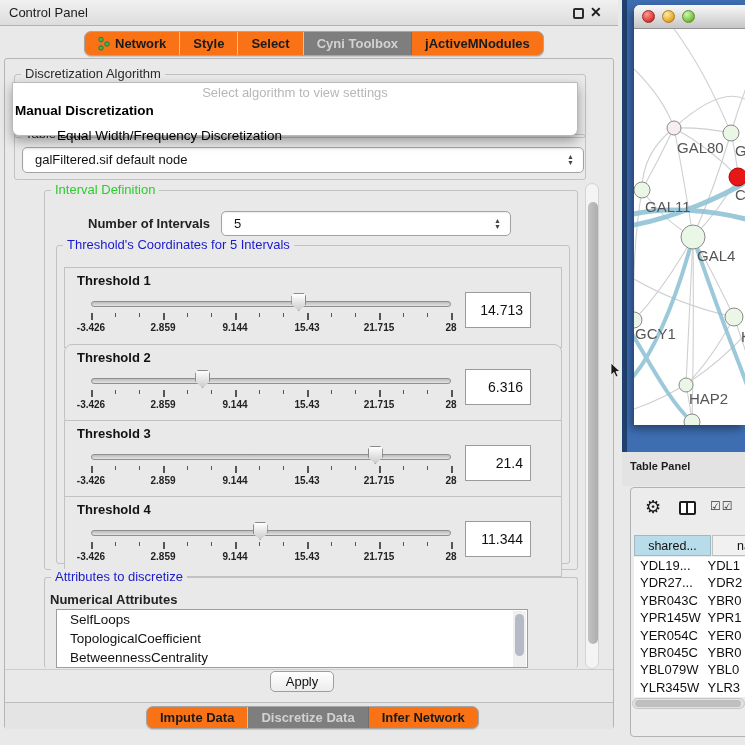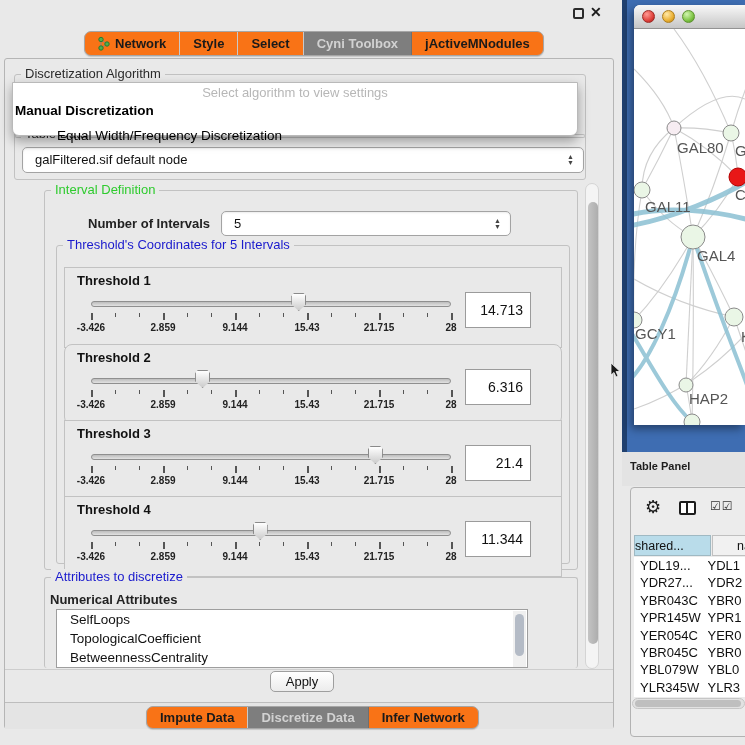--- a/index.html
+++ b/index.html
@@ -78,39 +78,42 @@
   .net-canvas{position:absolute;left:0;top:24px;}
 
   
   .tp-bar{left:622px;top:452px;width:123px;height:34px;background:#e3e3e3;}
   .tp-title{left:630px;top:460px;font-size:11px;color:#1d1d1d;font-weight:bold;}
   .tp-panel{left:630px;top:487px;width:120px;height:250px;background:#ececec;border:1px solid #b2b2b2;border-radius:4px;}
   .gear{left:645px;top:496px;font-size:18px;color:#1c1c1c;cursor:pointer;}
   .colico{left:679px;top:501px;width:17px;height:14px;border:2px solid #1c1c1c;border-radius:2px;background:#fff;cursor:pointer;}
   .colico:before{content:"";position:absolute;left:5px;top:0;width:2px;height:10px;background:#1c1c1c;}
   .checks{left:710px;top:499px;font-size:12px;color:#333;letter-spacing:1px;cursor:pointer;}
-  .th-cell{position:absolute;top:535px;height:21px;line-height:21px;font-size:12.5px;border:1px solid #9fb9c3;color:#111;cursor:pointer;}
+  .th-cell{position:absolute;top:535px;height:21px;line-height:21px;font-size:12.5px;text-align:center;border:1px solid #9fb9c3;color:#111;cursor:pointer;}
   .th-c1{left:634px;width:77px;background:#b9dcea;}
   .th-c2{left:712px;width:100px;background:#f1f1f1;border-color:#c0c0c0;text-align:left;padding-left:24px;}
   .tbl-rows{left:634px;top:557px;width:111px;height:140px;background:#fff;overflow:hidden;}
   .trow{display:flex;height:17.4px;line-height:17.4px;cursor:pointer;}
   .tcell{font-size:13px;color:#101010;white-space:nowrap;overflow:hidden;}
   .tc1{width:78px;padding-left:6px;}
   .tc2{width:40px;}
   .hscroll{left:632px;top:698px;width:113px;height:11px;background:#e2e2e2;border:1px solid #c6c6c6;border-radius:6px;}
   .hthumb{position:absolute;left:2px;top:1px;width:106px;height:7px;border-radius:4px;background:#bfbfbf;}
 
   .net-ico svg{display:block;}
   .cursor{z-index:99;}
 </style>
 </head>
 <body>
 
 <div class="screen">
 
+  <div class="abs cp-titlebar">
+    <span class="abs cp-title">Control Panel</span>
+  </div>
   <span class="abs winbtn-float"></span>
   <span class="abs winbtn-close">✕</span>
 
   <div class="abs tabgroup" id="top-tabs" style="left:84px;top:31px;">
       <div class="tab">
         <span class="net-ico">
           <svg width="12" height="15" viewBox="0 0 12 15">
             <line x1="3" y1="4" x2="9" y2="8" stroke="#888" stroke-width="1"></line>
             <line x1="3" y1="12" x2="9" y2="8" stroke="#888" stroke-width="1"></line>
             <line x1="3" y1="4" x2="3" y2="12" stroke="#888" stroke-width="1"></line>

